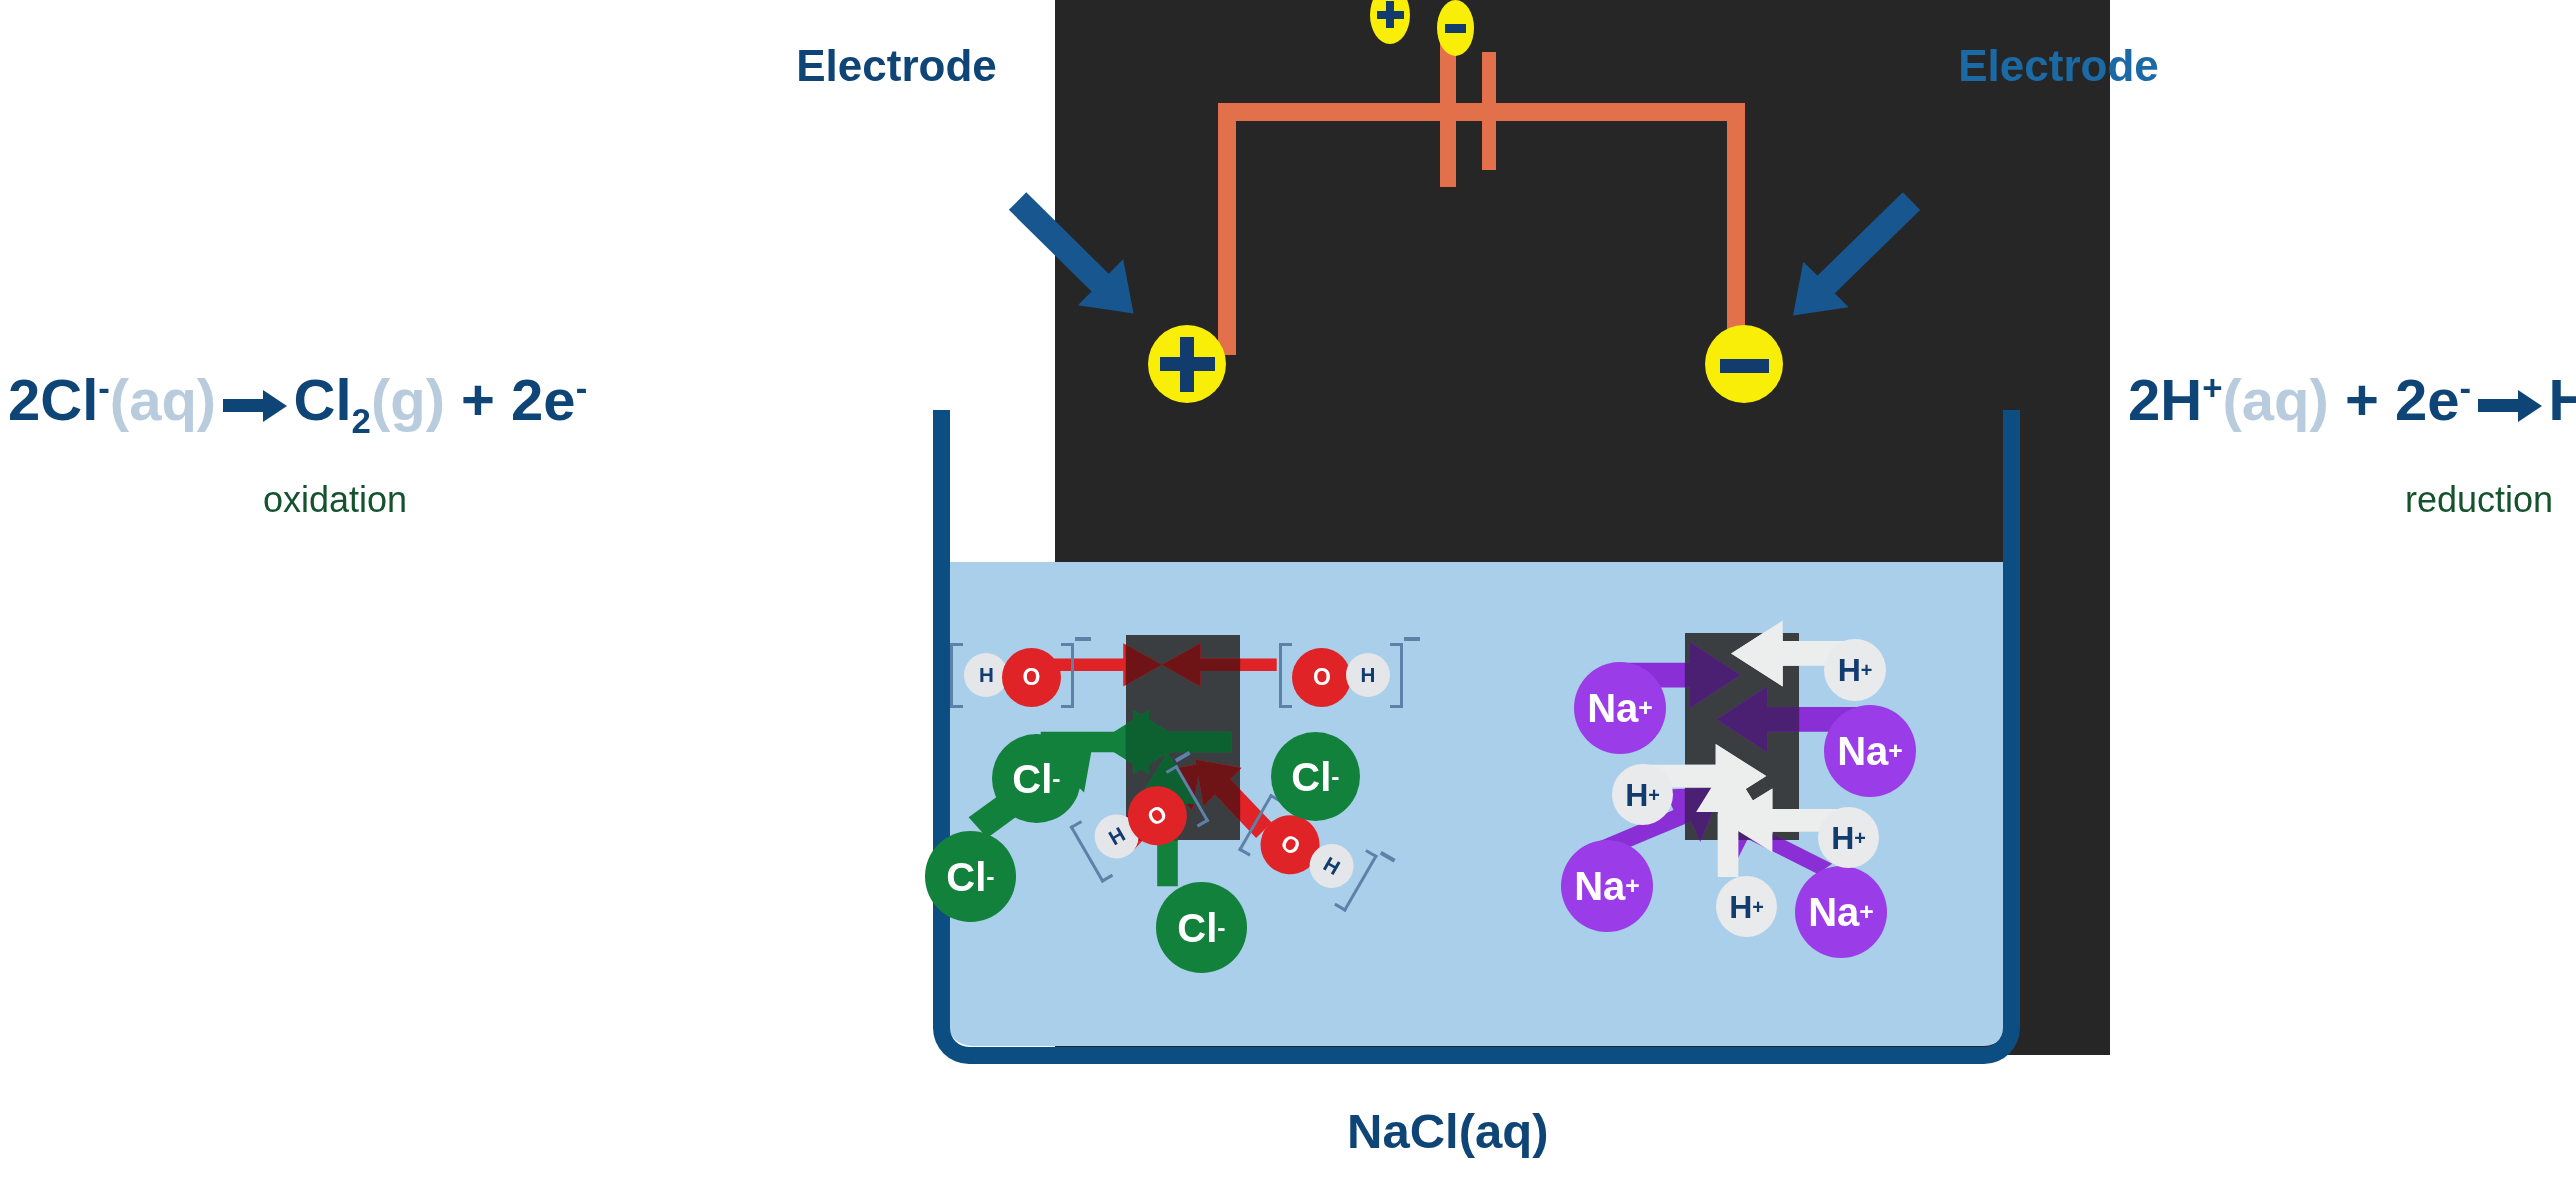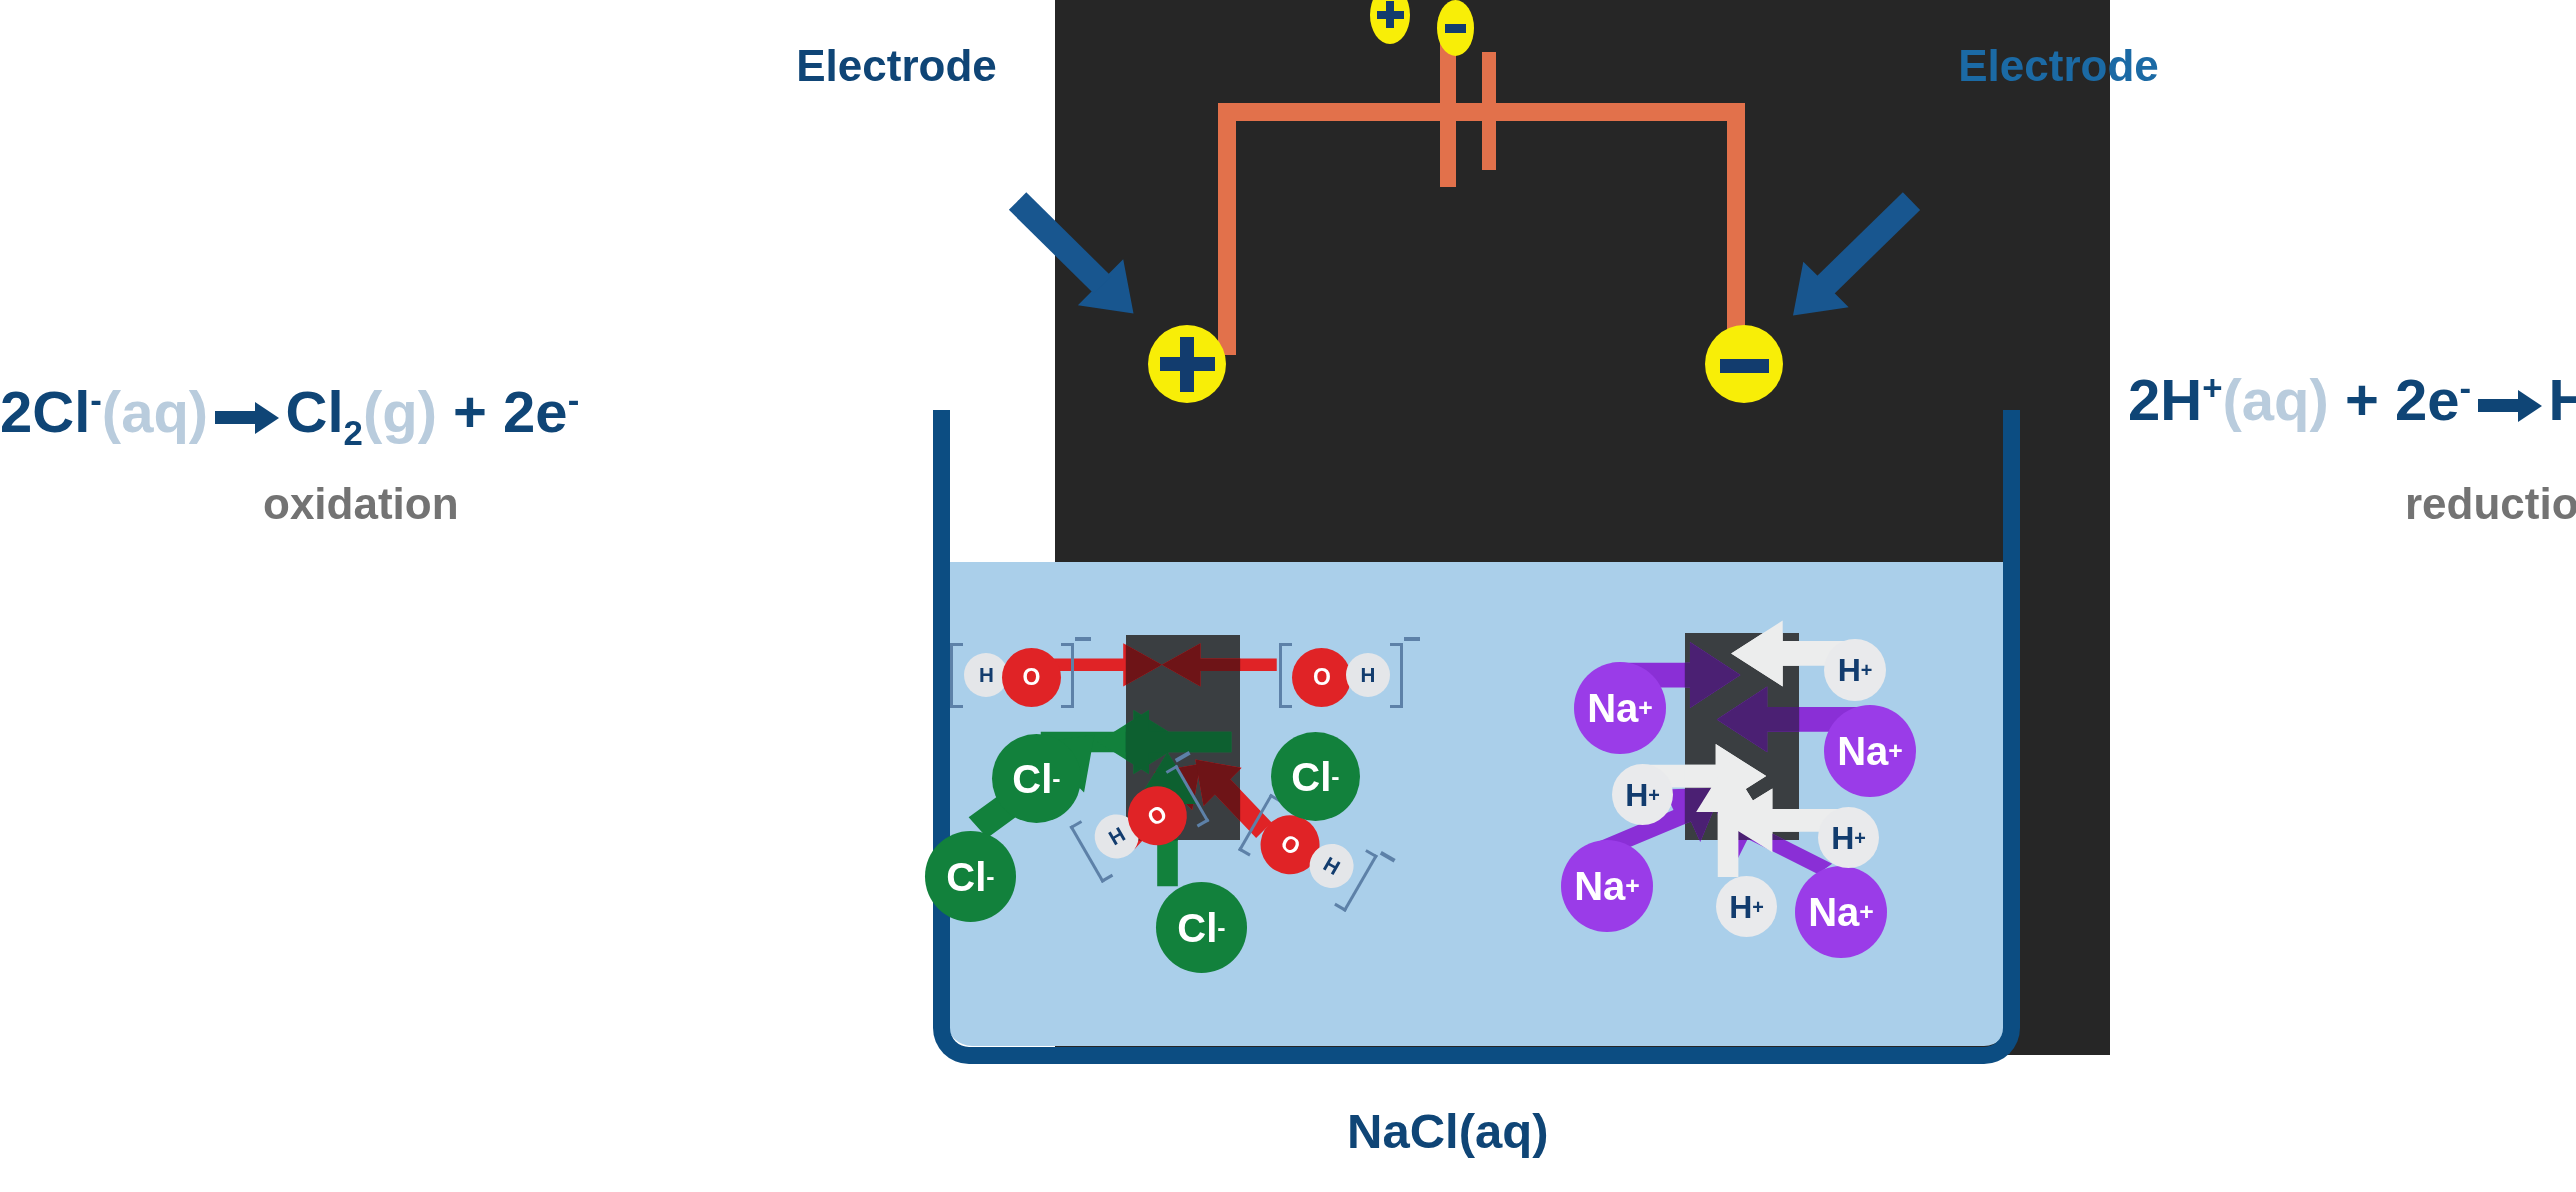--- a/index.html
+++ b/index.html
@@ -83,21 +83,21 @@
     font-size:58px;white-space:nowrap;line-height:1;
   }
   .eq .state{color:#b9ccdd;}
   .eq sup{font-size:0.6em;vertical-align:super;line-height:0;}
   .eq sub{font-size:0.6em;vertical-align:sub;line-height:0;}
   .arrowglyph{display:inline-block;position:relative;width:63px;height:24px;vertical-align:middle;margin:0 7.2px;}
   .arrowglyph .shaft{position:absolute;left:0;top:6.2px;width:45px;height:13.4px;background:#0f4576;}
   .arrowglyph .head{position:absolute;left:40px;top:-3.1px;width:0;height:0;
     border-top:16px solid transparent;border-bottom:16px solid transparent;border-left:24px solid #0f4576;}
 
-  .sublabel{position:absolute;color:#737373;font-weight:bold;font-size:44px;white-space:nowrap;}
+  .sublabel{position:absolute;color:#14532d;font-weight:normal;font-size:36px;white-space:nowrap;}
   .elabel{position:absolute;color:#0f4576;font-weight:bold;font-size:44px;line-height:1.14;text-align:center;}
   .elabel.cathode{color:#1b6aa5;}
   #nacl-label{position:absolute;color:#0f4576;font-weight:bold;font-size:49px;white-space:nowrap;}
 </style>
 </head>
 <body>
 
 <div class="abs" id="dark-panel"></div>
 
 <div class="wire abs" id="wire-left"></div>
@@ -311,21 +311,21 @@
   <g>
     <path d="M1975 390 L2135 548 L2180 503 L2200 608 L2092 592 L2137 547 L1977 389 z" fill="#18568f"></path>
     <line x1="1975" y1="390" x2="2140" y2="553" stroke="#18568f" stroke-width="48"></line>
   </g>
   <g>
     <path d="M3710 390 L3545 552 L3500 508 L3480 612 L3588 596 L3543 551 L3708 389 z" fill="#18568f"></path>
     <line x1="3710" y1="390" x2="3540" y2="556" stroke="#18568f" stroke-width="48"></line>
   </g>
 </svg>
 
-<div class="eq" style="left:0px;top:371px;margin-top:12px;">
+<div class="eq" style="left:8px;top:371px;">
   <span>2</span><span>Cl</span><sup>-</sup><span class="state">(aq)</span><span class="arrowglyph"><span class="shaft"></span><span class="head"></span></span><span>Cl</span><sub>2</sub><span class="state">(g)</span>&nbsp;<span>+</span>&nbsp;<span>2e</span><sup>-</sup>
 </div>
 <div class="sublabel" style="left:263px;top:479px;">oxidation</div>
 
 <div class="eq" style="left:2128px;top:371px;">
   <span>2</span><span>H</span><sup>+</sup><span class="state">(aq)</span>&nbsp;<span>+</span>&nbsp;<span>2e</span><sup>-</sup><span class="arrowglyph"><span class="shaft"></span><span class="head"></span></span><span>H</span>
 </div>
 <div class="sublabel" style="left:2405px;top:479px;">reduction</div>
 
 <div id="nacl-label" style="left:1347px;top:1103px;">NaCl(aq)</div>

